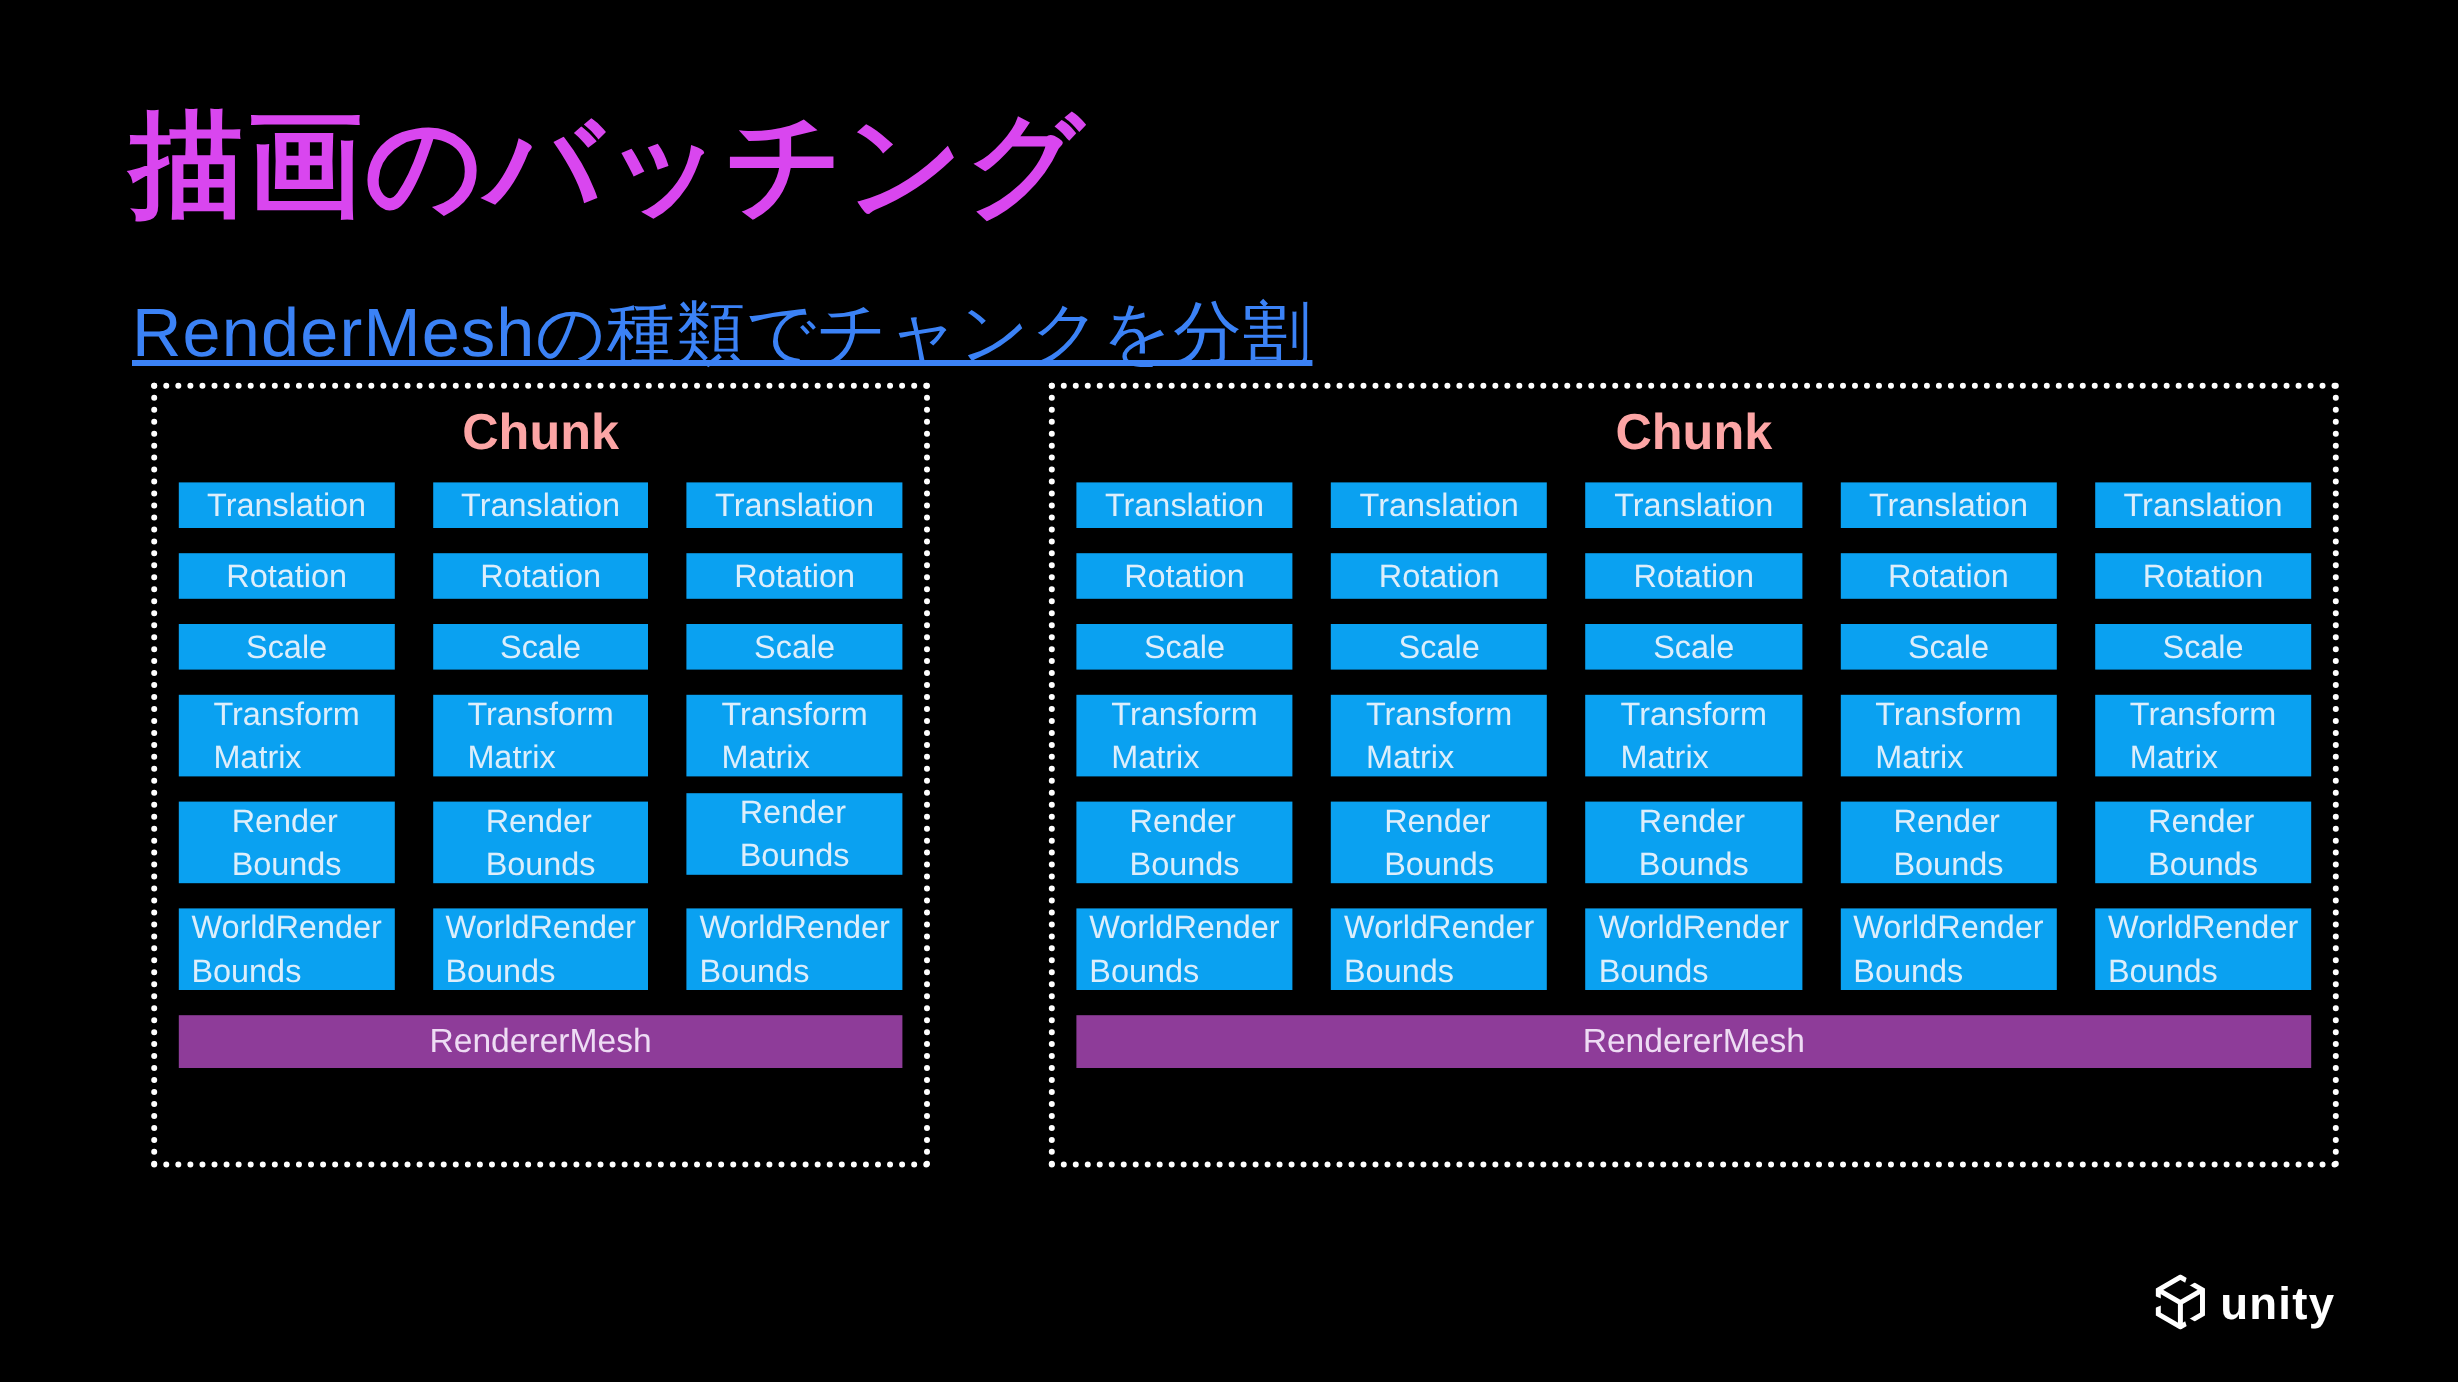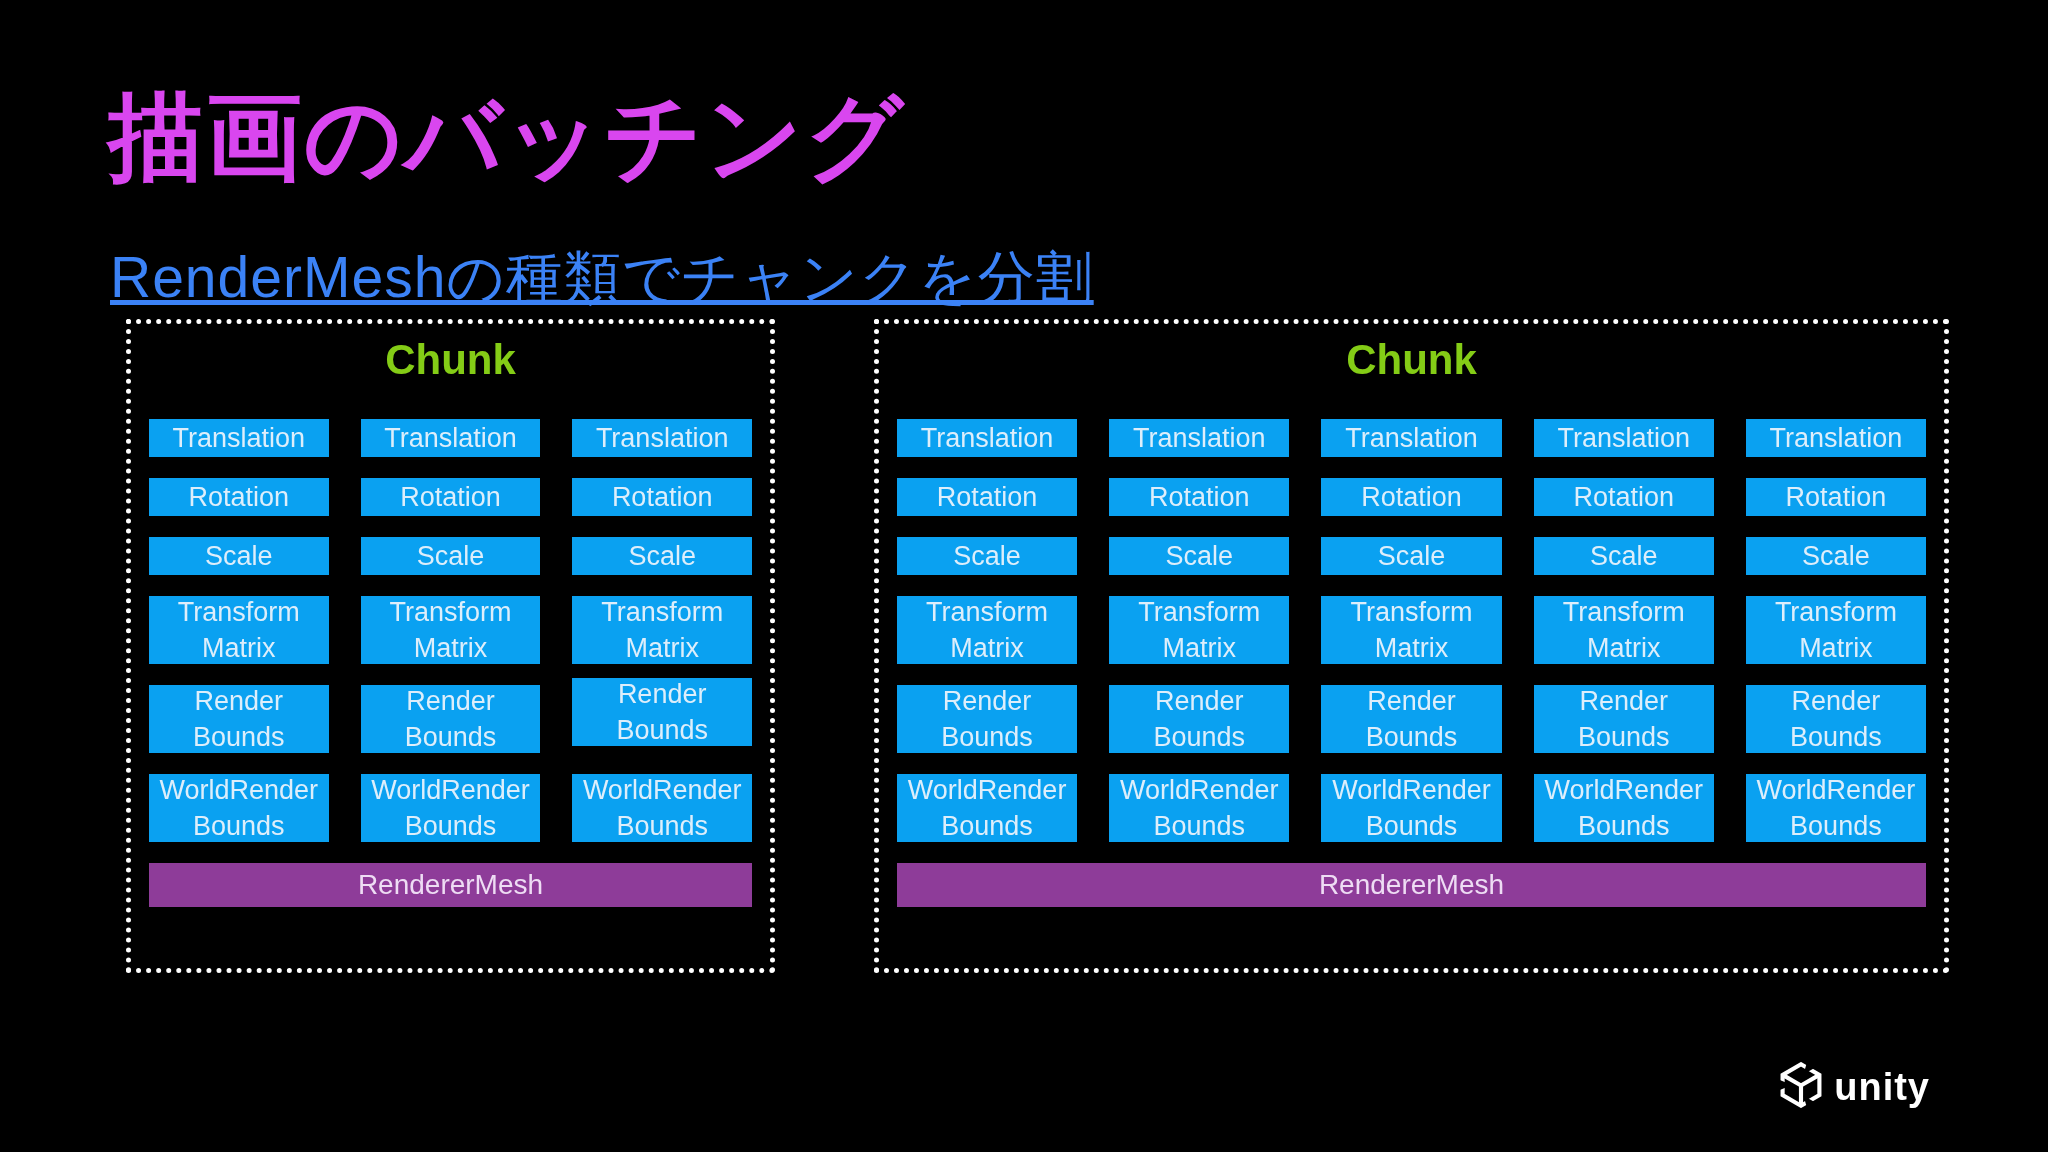--- a/index.html
+++ b/index.html
@@ -45,38 +45,37 @@
     padding:12px 18px 0 18px;
   }
   .chunk-panel.cols-3 { width:649px; }
   .chunk-panel.cols-5 { width:1075px; }
 
   .chunk-title {
     text-align:center;
     font-size:42px;
     line-height:48px;
     font-weight:700;
-    color:#84cc16;
-    margin-bottom:35px;
+    color:#fca5a5;
+    margin-bottom:18px;
   }
 
   .row {
     display:grid;
     grid-template-columns:repeat(var(--cols), 1fr);
     column-gap:32px;
     margin-bottom:21px;
   }
 
   .cell {
     background:var(--box-blue);
     color:#ddeefb;
     display:flex;
     align-items:center;
     justify-content:center;
-    text-align:center;
     font-size:27px;
     line-height:36px;
     white-space:pre-line;
   }
   .row.single .cell { height:38px; }
   .row.double .cell { height:68px; }
 
   
   .chunk-panel:first-child .row-render-bounds .cell:nth-child(3) { position:relative; top:-7px; }
 
@@ -85,21 +84,21 @@
     background:var(--bar-purple);
     color:#eedcf4;
     display:flex;
     align-items:center;
     justify-content:center;
     font-size:28px;
   }
 
   .unity-logo {
     position:absolute;
-    right:118px; bottom:44px;
+    right:102px; bottom:44px;
     display:flex;
     align-items:center;
     gap:10px;
   }
   .unity-cube { display:block; }
   .unity-wordmark {
     font-size:38px;
     font-weight:700;
     letter-spacing:1px;
     color:#ffffff;

